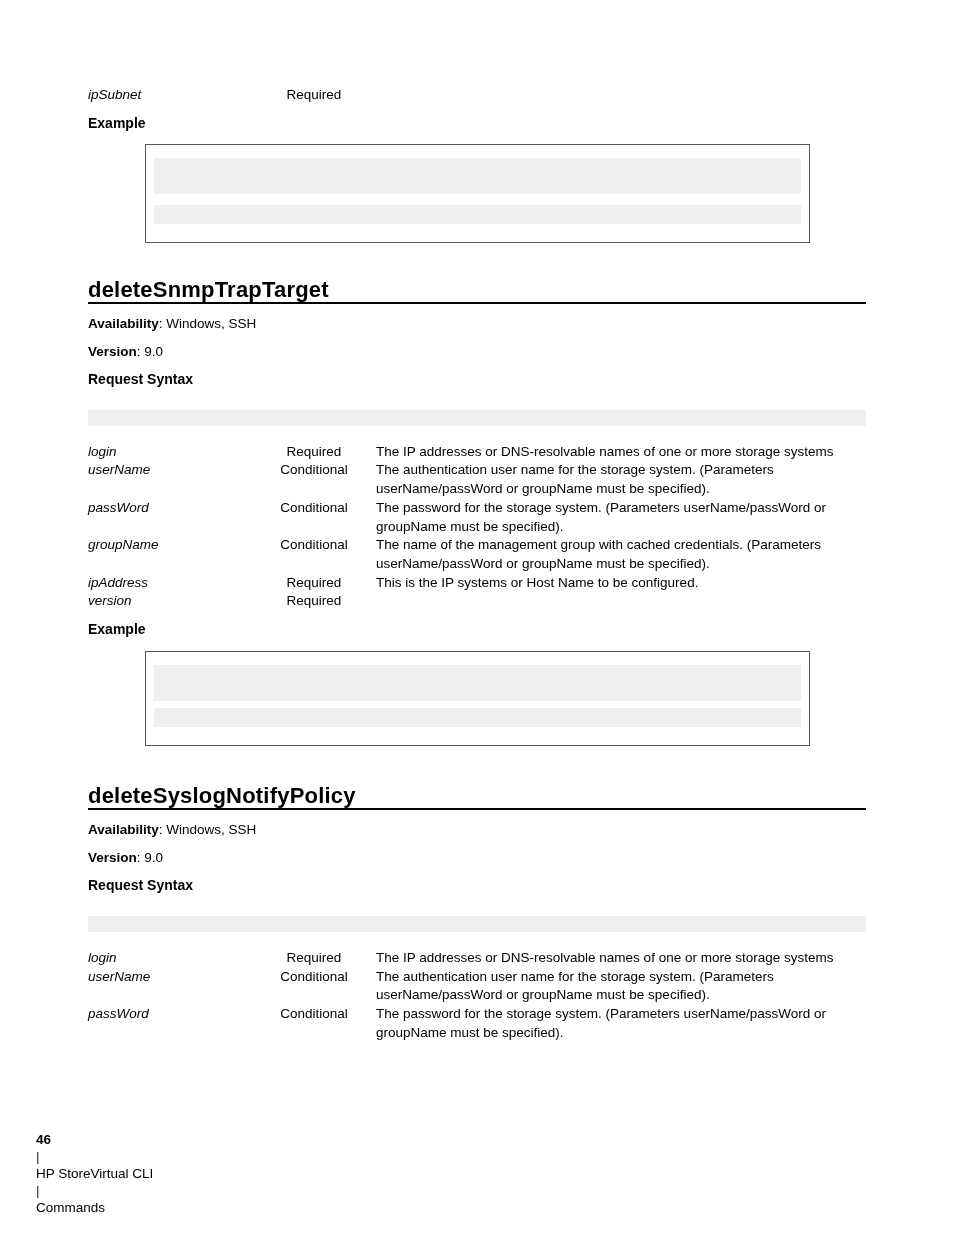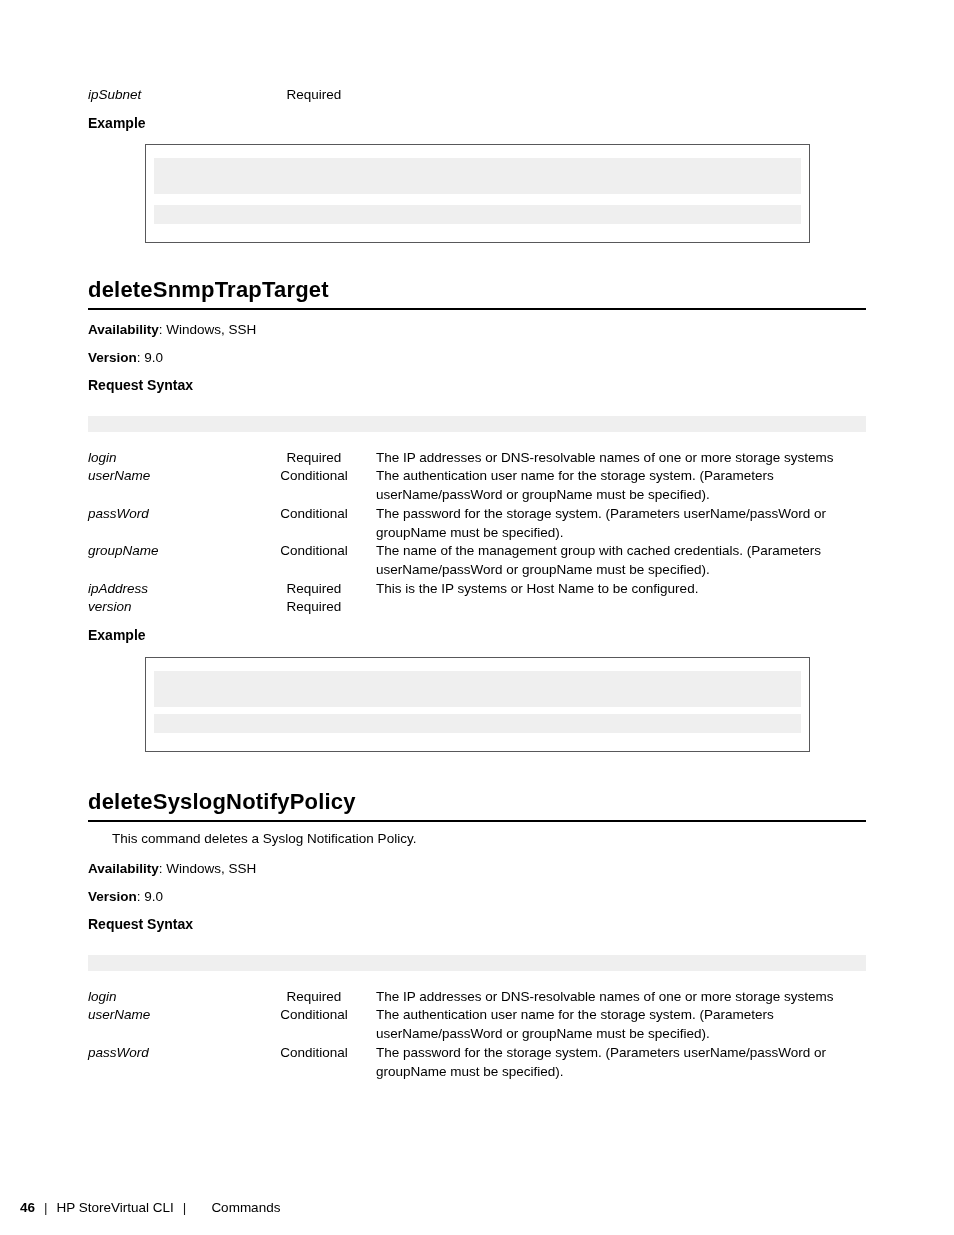--- a/index.html
+++ b/index.html
@@ -23,21 +23,20 @@
   .ptable .c-name { text-align: left; font-style: italic; padding-right: 2px; }
   .ptable .c-req  { text-align: center; }
   .ptable .c-desc { text-align: left; padding-left: 10px; }
 
   
   .mini-head { font-size: 14px; font-weight: bold; line-height: 17px; }
   .section-head {
     font-size: 22px; font-weight: bold; line-height: 25px;
     letter-spacing: 0.2px;
     border-bottom: 2px solid #000000;
-    padding-bottom: 6px;
   }
   .summary { padding-left: 24px; }
   .meta-line { font-size: 13.5px; line-height: 17px; }
   .meta-line .b { font-weight: bold; }
 
   
   .code-box {
     margin-left: 57px;
     width: 665px;
     border: 1px solid #58585a;
@@ -61,21 +60,21 @@
   .mt-section2 { margin-top: 37px; }
   .mt-summary { margin-top: 8px; }
   .mt-meta { margin-top: 11px; }
   .mt-syntaxbar { margin-top: 22px; }
   .mt-table { margin-top: 17px; }
 
   
   .footer {
     position: absolute; left: 20px; bottom: 19px;
     font-size: 13.5px; line-height: 17px;
-    display: flex; align-items: baseline;
+    display: flex; align-items: baseline; flex-direction: column;
   }
   .footer .pgnum { font-weight: bold; }
   .footer .sep { margin: 0 9px; font-weight: 300; color: #1a1a1a; }
   .footer .chapter { margin-left: 16px; }
 </style>
 </head>
 <body>
 
 <div class="page">
 
@@ -123,21 +122,20 @@
   </div>
 
   <div class="mini-head mt-example">Example</div>
   <div class="code-box mt-box2">
     <div class="code-line tall"></div>
     <div class="code-gap2"></div>
     <div class="code-line short"></div>
   </div>
 
   <div class="section-head mt-section2">deleteSyslogNotifyPolicy</div>
-  <div class="body-text summary mt-summary">This command deletes a Syslog Notification Policy.</div>
   <div class="meta-line mt-meta"><span class="b">Availability</span><span>: Windows, SSH</span></div>
   <div class="meta-line mt-meta"><span class="b">Version</span><span>: 9.0</span></div>
   <div class="mini-head mt-meta">Request Syntax</div>
   <div class="syntax-bar mt-syntaxbar"></div>
 
   <div class="ptable mt-table">
     <div class="c-name">login</div>
     <div class="c-req">Required</div>
     <div class="c-desc">The IP addresses or DNS-resolvable names of one or more storage systems</div>
 

